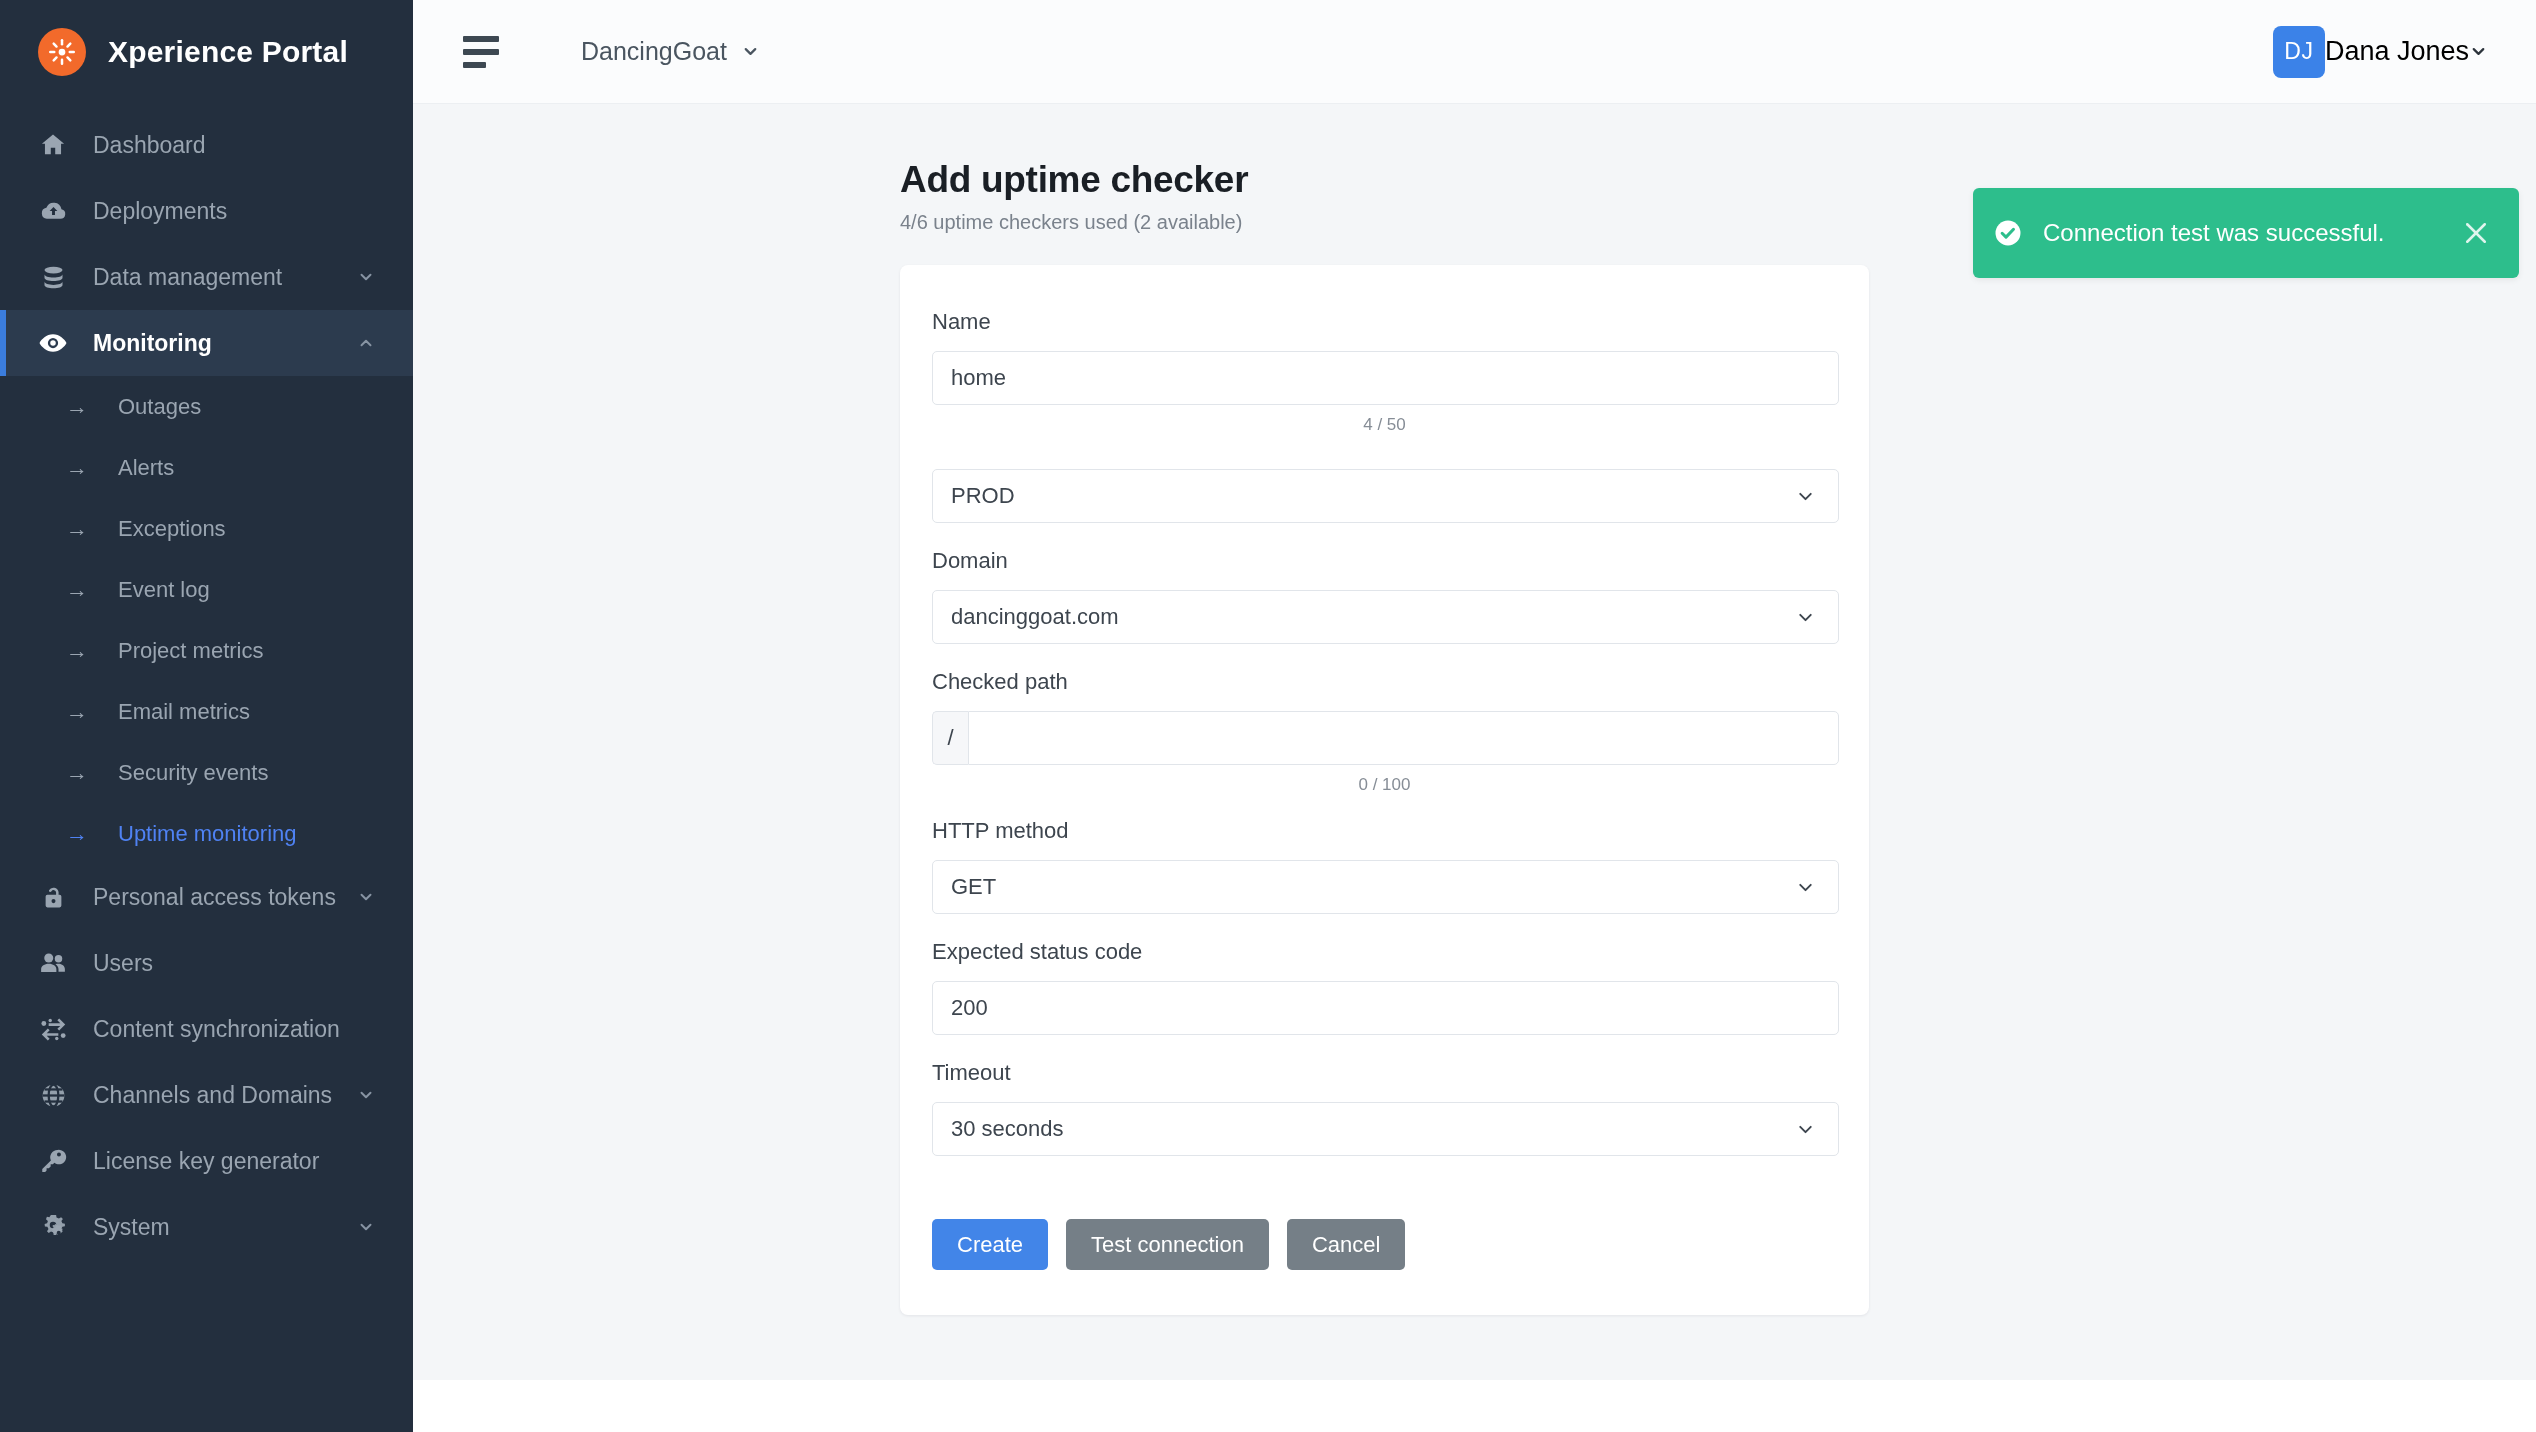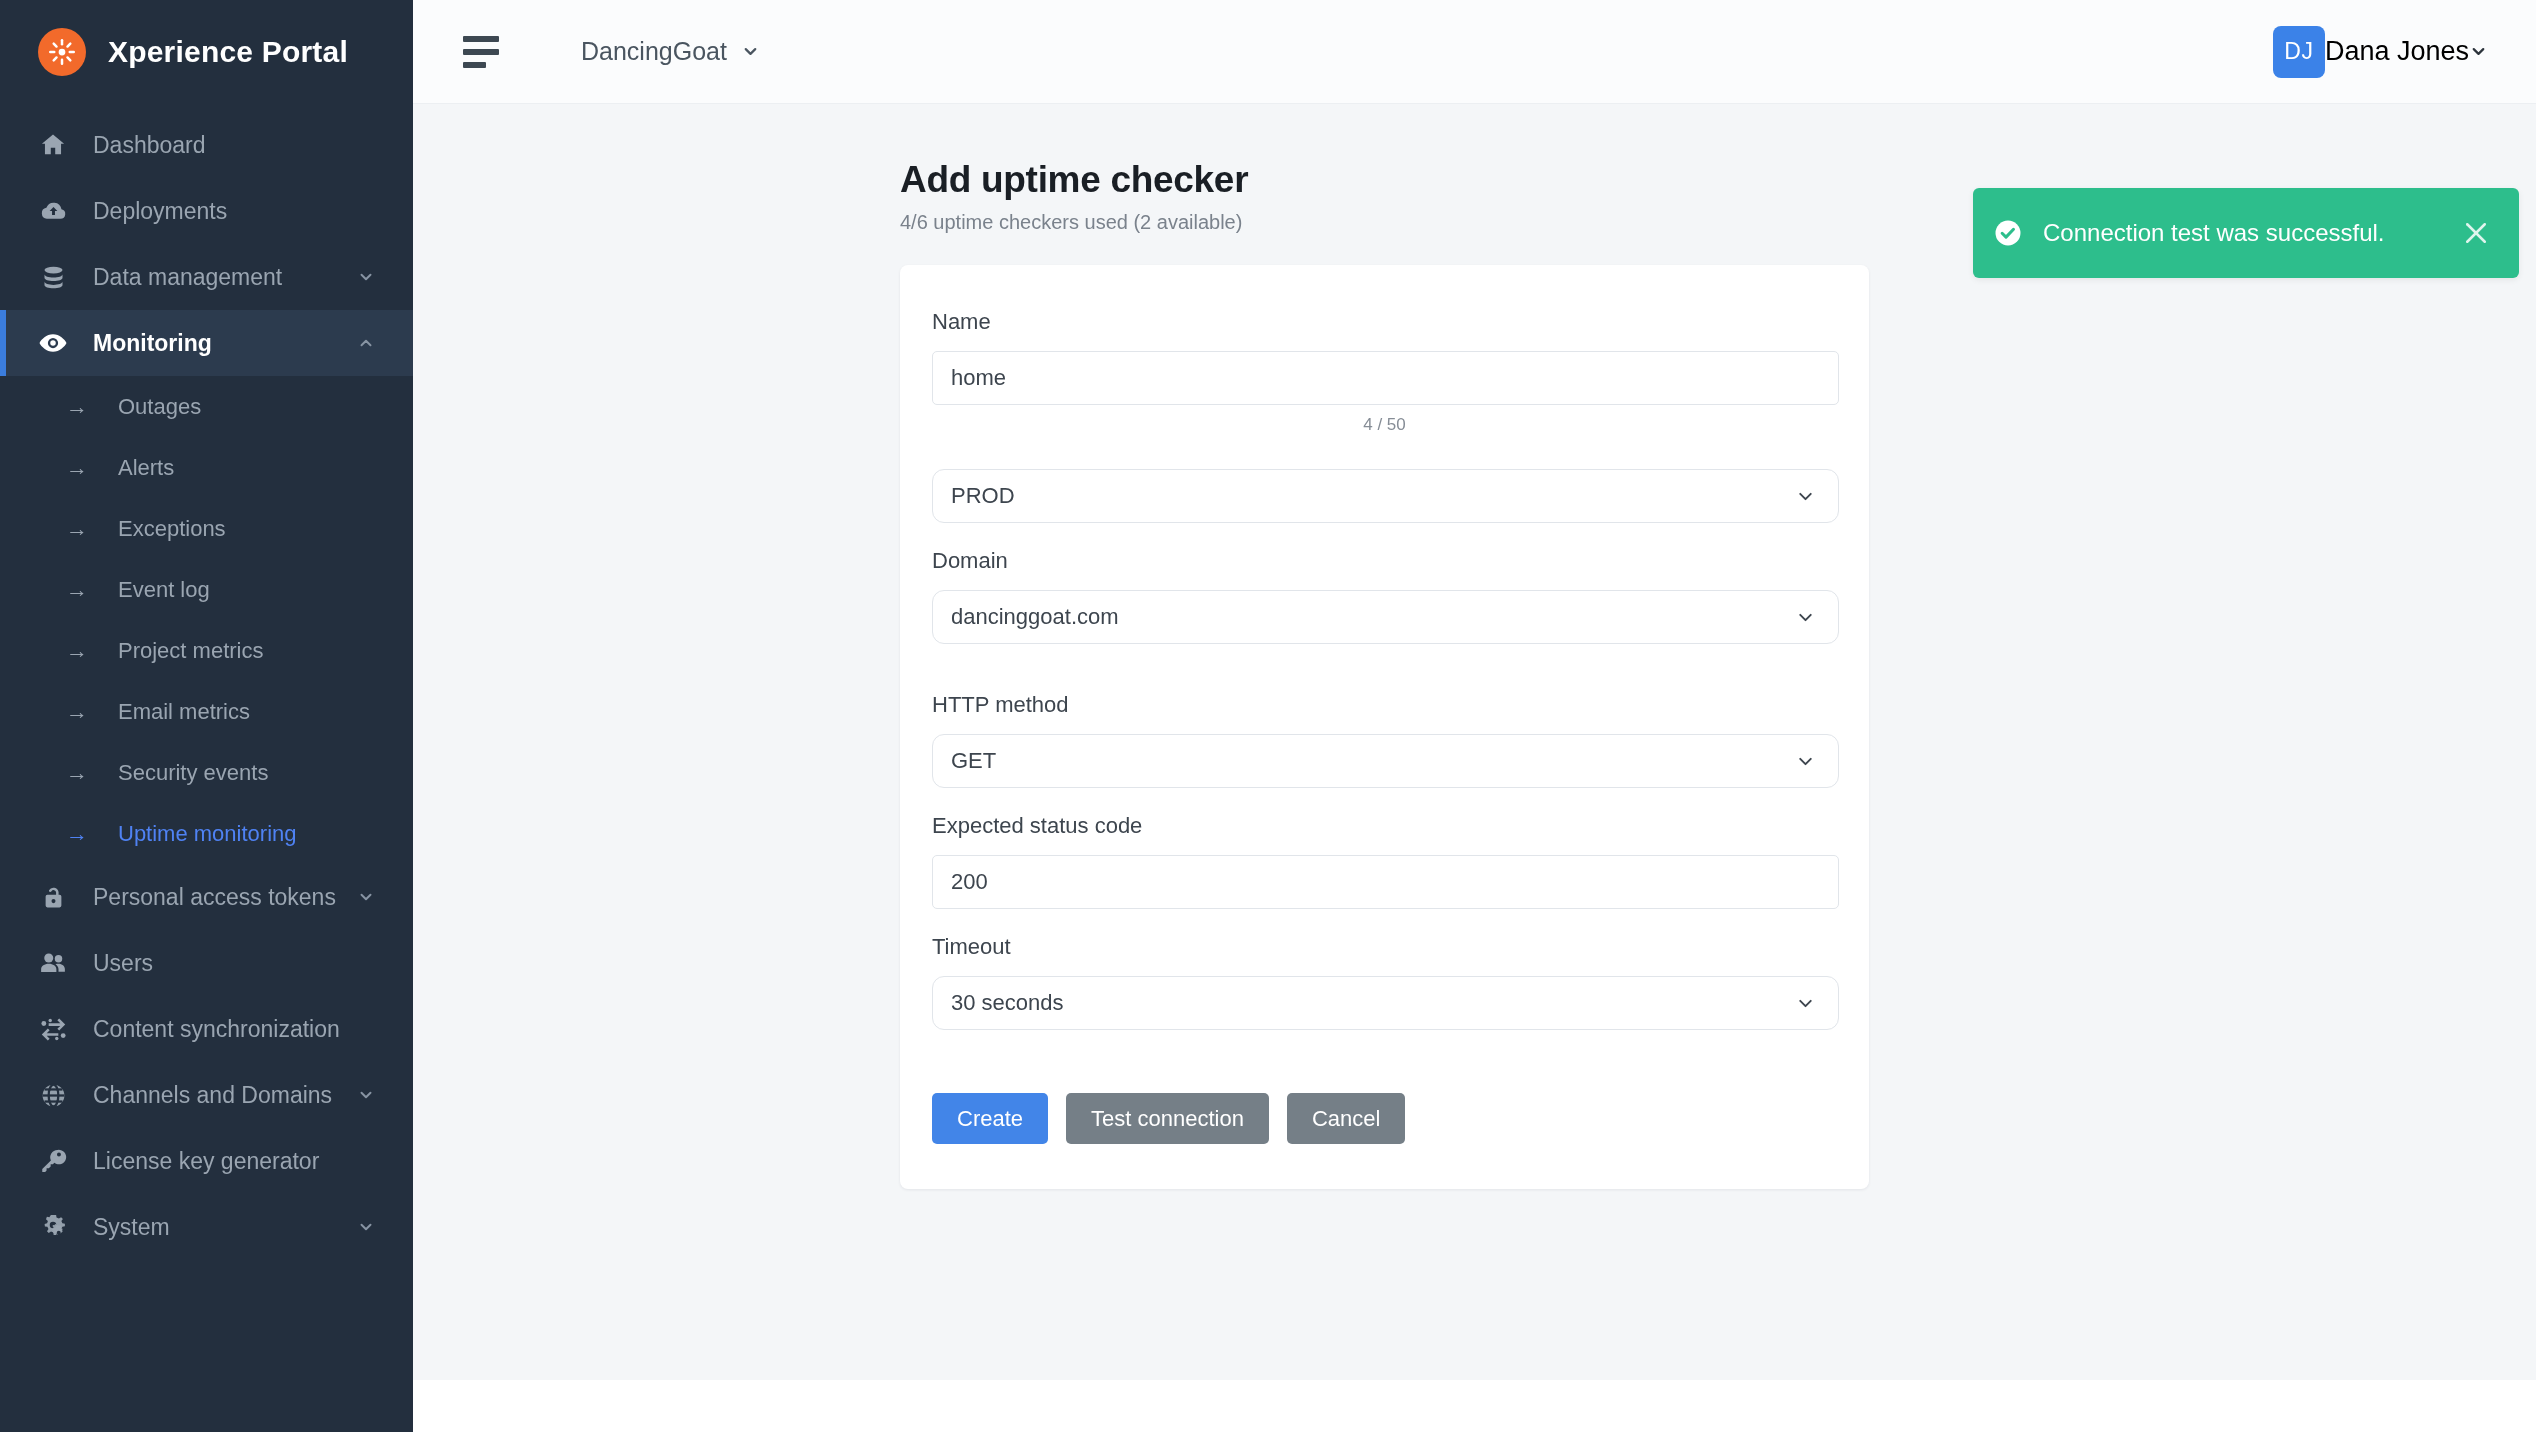--- a/index.html
+++ b/index.html
@@ -116,21 +116,21 @@
   .field { margin-bottom: 0; }
   .f-label { font-size: 22px; color: #3d454e; margin-bottom: 16px; display: block; }
   .f-input {
     width: 907px; height: 54px;
     border: 1px solid #e1e5ea; border-radius: 5px;
     background: #fff; color: #3d454e; font-size: 22px;
     display: flex; align-items: center; padding: 0 18px;
   }
   .f-select {
     width: 907px; height: 54px;
-    border: 1px solid #e1e5ea; border-radius: 12px;
+    border: 1px solid #e1e5ea; border-radius: 5px;
     background: #fff; color: #3d454e; font-size: 22px;
     display: flex; align-items: center; padding: 0 18px;
     cursor: pointer; position: relative;
   }
   .f-select .sel-caret { position: absolute; right: 22px; color: #3d454e; display: flex; }
   .f-counter { font-size: 17px; color: #868d96; margin-top: 10px; text-align: center; }
   .gap-lg { height: 34px; }
   .gap-md { height: 25px; }
   .gap-sm { height: 23px; }
   .input-group { display: flex; width: 907px; height: 54px; }
@@ -447,20 +447,28 @@
               <span class="sel-caret">
                 <svg width="21" height="21" viewBox="0 0 24 24" fill="none" stroke="#3d454e" stroke-width="2.2" stroke-linecap="round" stroke-linejoin="round">
                     <polyline points="6 9 12 15 18 9"></polyline>
                   </svg>
               </span>
             </div>
           </div>
 
           <div class="gap-md"></div>
 
+          <div class="field">
+            <label class="f-label">Checked path</label>
+            <div class="input-group">
+              <div class="ig-addon">/</div>
+              <div class="ig-input" placeholder=""></div>
+            </div>
+            <div class="f-counter">0 / 100</div>
+          </div>
 
           <div class="gap-sm"></div>
 
           <div class="field">
             <label class="f-label">HTTP method</label>
             <div class="f-select">
               <span>GET</span>
               <span class="sel-caret">
                 <svg width="21" height="21" viewBox="0 0 24 24" fill="none" stroke="#3d454e" stroke-width="2.2" stroke-linecap="round" stroke-linejoin="round">
                     <polyline points="6 9 12 15 18 9"></polyline>

